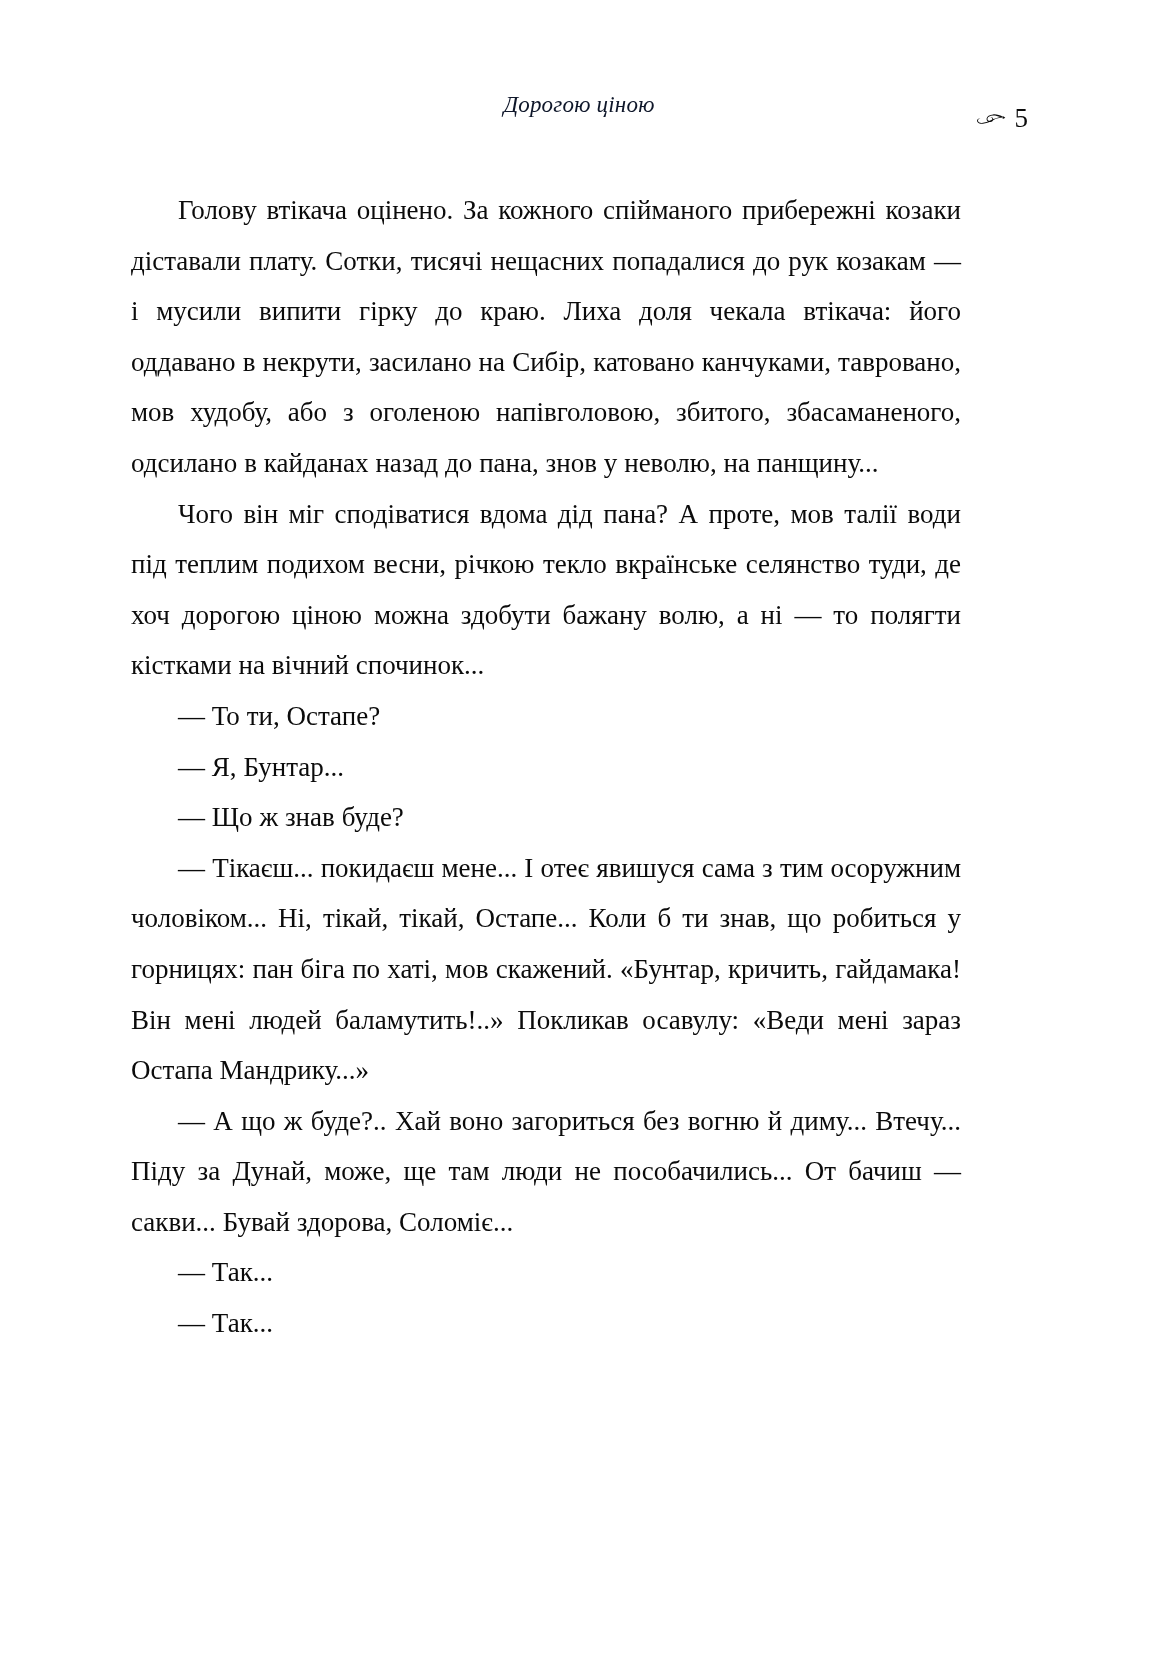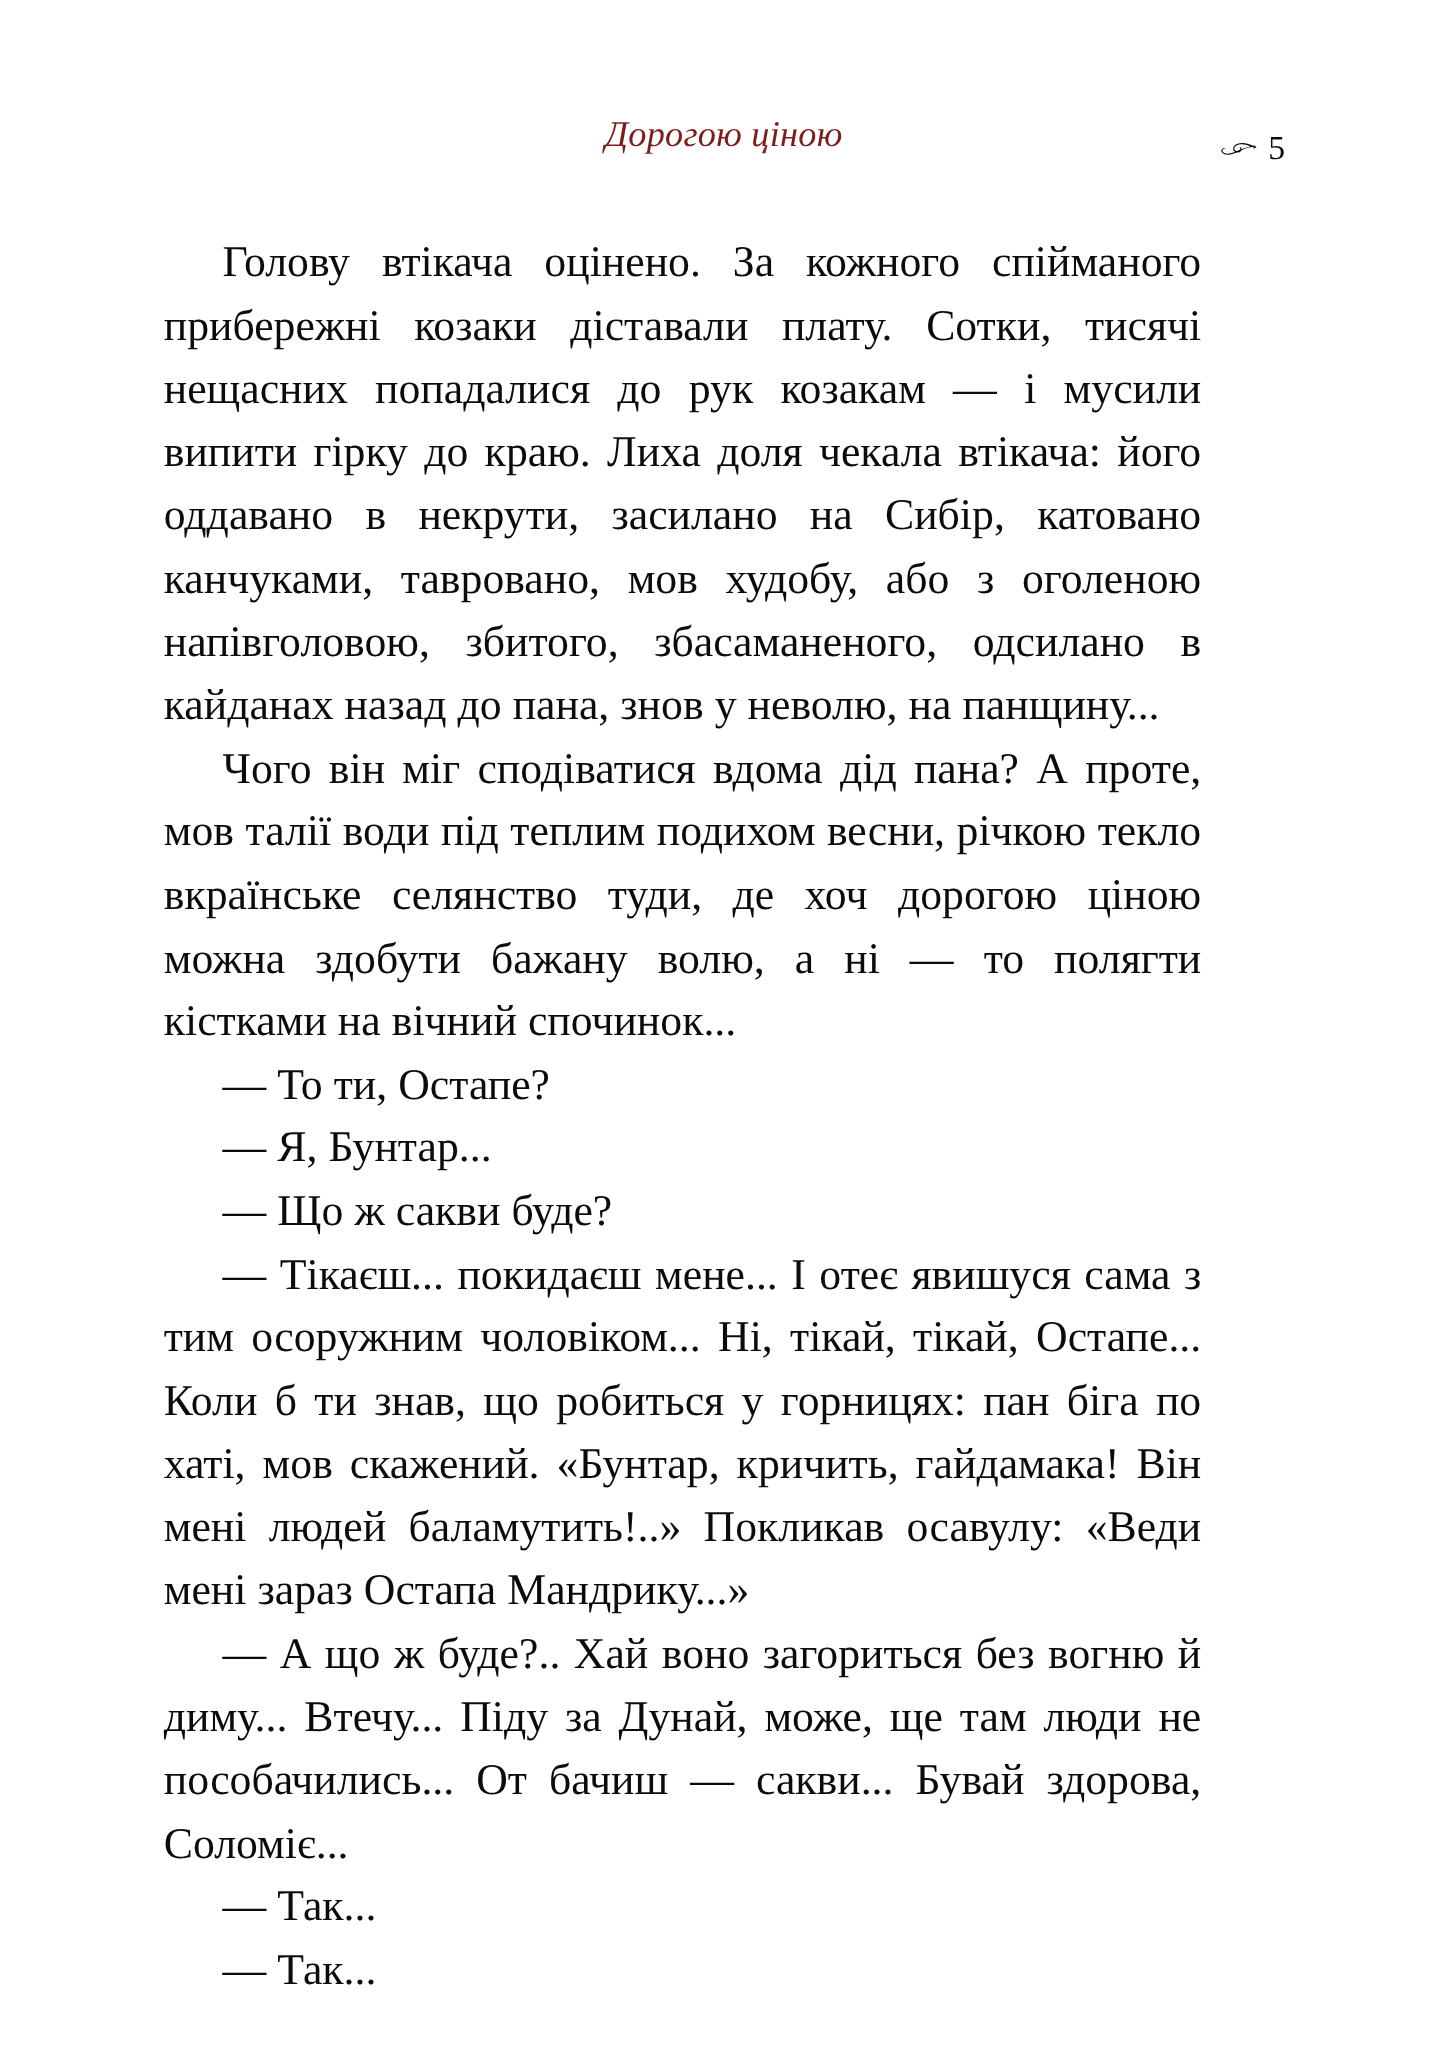--- a/index.html
+++ b/index.html
@@ -27,23 +27,23 @@
     right: 130px;
     top: 92px;
     height: 40px;
     display: flex;
     align-items: baseline;
     justify-content: center;
   }
 
   .running-head-title {
     font-style: italic;
-    font-size: 29px;
+    font-size: 23px;
     letter-spacing: 0.2px;
-    color: #7f1d1d;
+    color: #0f172a;
     white-space: nowrap;
   }
 
   .folio {
     position: absolute;
     right: 0;
     bottom: 0;
     display: flex;
     align-items: baseline;
     gap: 9px;
@@ -69,21 +69,21 @@
   
   .textblock {
     position: absolute;
     left: 131px;
     top: 185px;
     width: 830px;
   }
 
   .para {
     margin: 0;
-    font-size: 35px;
+    font-size: 27px;
     line-height: 50.6px;
     text-align: justify;
     text-justify: inter-word;
     text-indent: 47px;
     hyphens: manual;
     -webkit-hyphens: manual;
     word-spacing: 0.1px;
     font-stretch: semi-condensed;
   }
 
@@ -122,20 +122,20 @@
       </span>
       <span class="folio-number">5</span>
     </span>
   </div>
 
   <div class="textblock">
     <p class="para">Голову втікача оцінено. За кожного спійманого прибережні козаки діставали плату. Сотки, тисячі нещасних попадалися до рук козакам — і мусили випити гірку до краю. Лиха доля чекала втікача: його оддавано в некрути, засилано на Сибір, катовано канчуками, тавровано, мов худобу, або з оголеною напівголовою, збитого, збасаманеного, одсилано в кайданах назад до пана, знов у неволю, на панщину...</p>
     <p class="para">Чого він міг сподіватися вдома дід пана? А проте, мов талії води під теплим подихом весни, річкою текло вкраїнське селянство туди, де хоч дорогою ціною можна здобути бажану волю, а ні — то полягти кістками на вічний спочинок...</p>
     <p class="para short">— То ти, Остапе?</p>
     <p class="para short">— Я, Бунтар...</p>
-    <p class="para short">— Що ж сакви буде?</p>
+    <p class="para short">— Що ж знав буде?</p>
     <p class="para">— Тікаєш... покидаєш мене... І отеє явишуся сама з тим осоружним чоловіком... Ні, тікай, тікай, Остапе... Коли б ти знав, що робиться у горницях: пан біга по хаті, мов скажений. «Бунтар, кричить, гайдамака! Він мені людей баламутить!..» Покликав осавулу: «Веди мені зараз Остапа Мандрику...»</p>
     <p class="para">— А що ж буде?.. Хай воно загориться без вогню й диму... Втечу... Піду за Дунай, може, ще там люди не пособачились... От бачиш — сакви... Бувай здорова, Соломіє...</p>
     <p class="para short">— Так...</p>
     <p class="para short">— Так...</p>
   </div>
 
 </div>
 
 </body></html>

